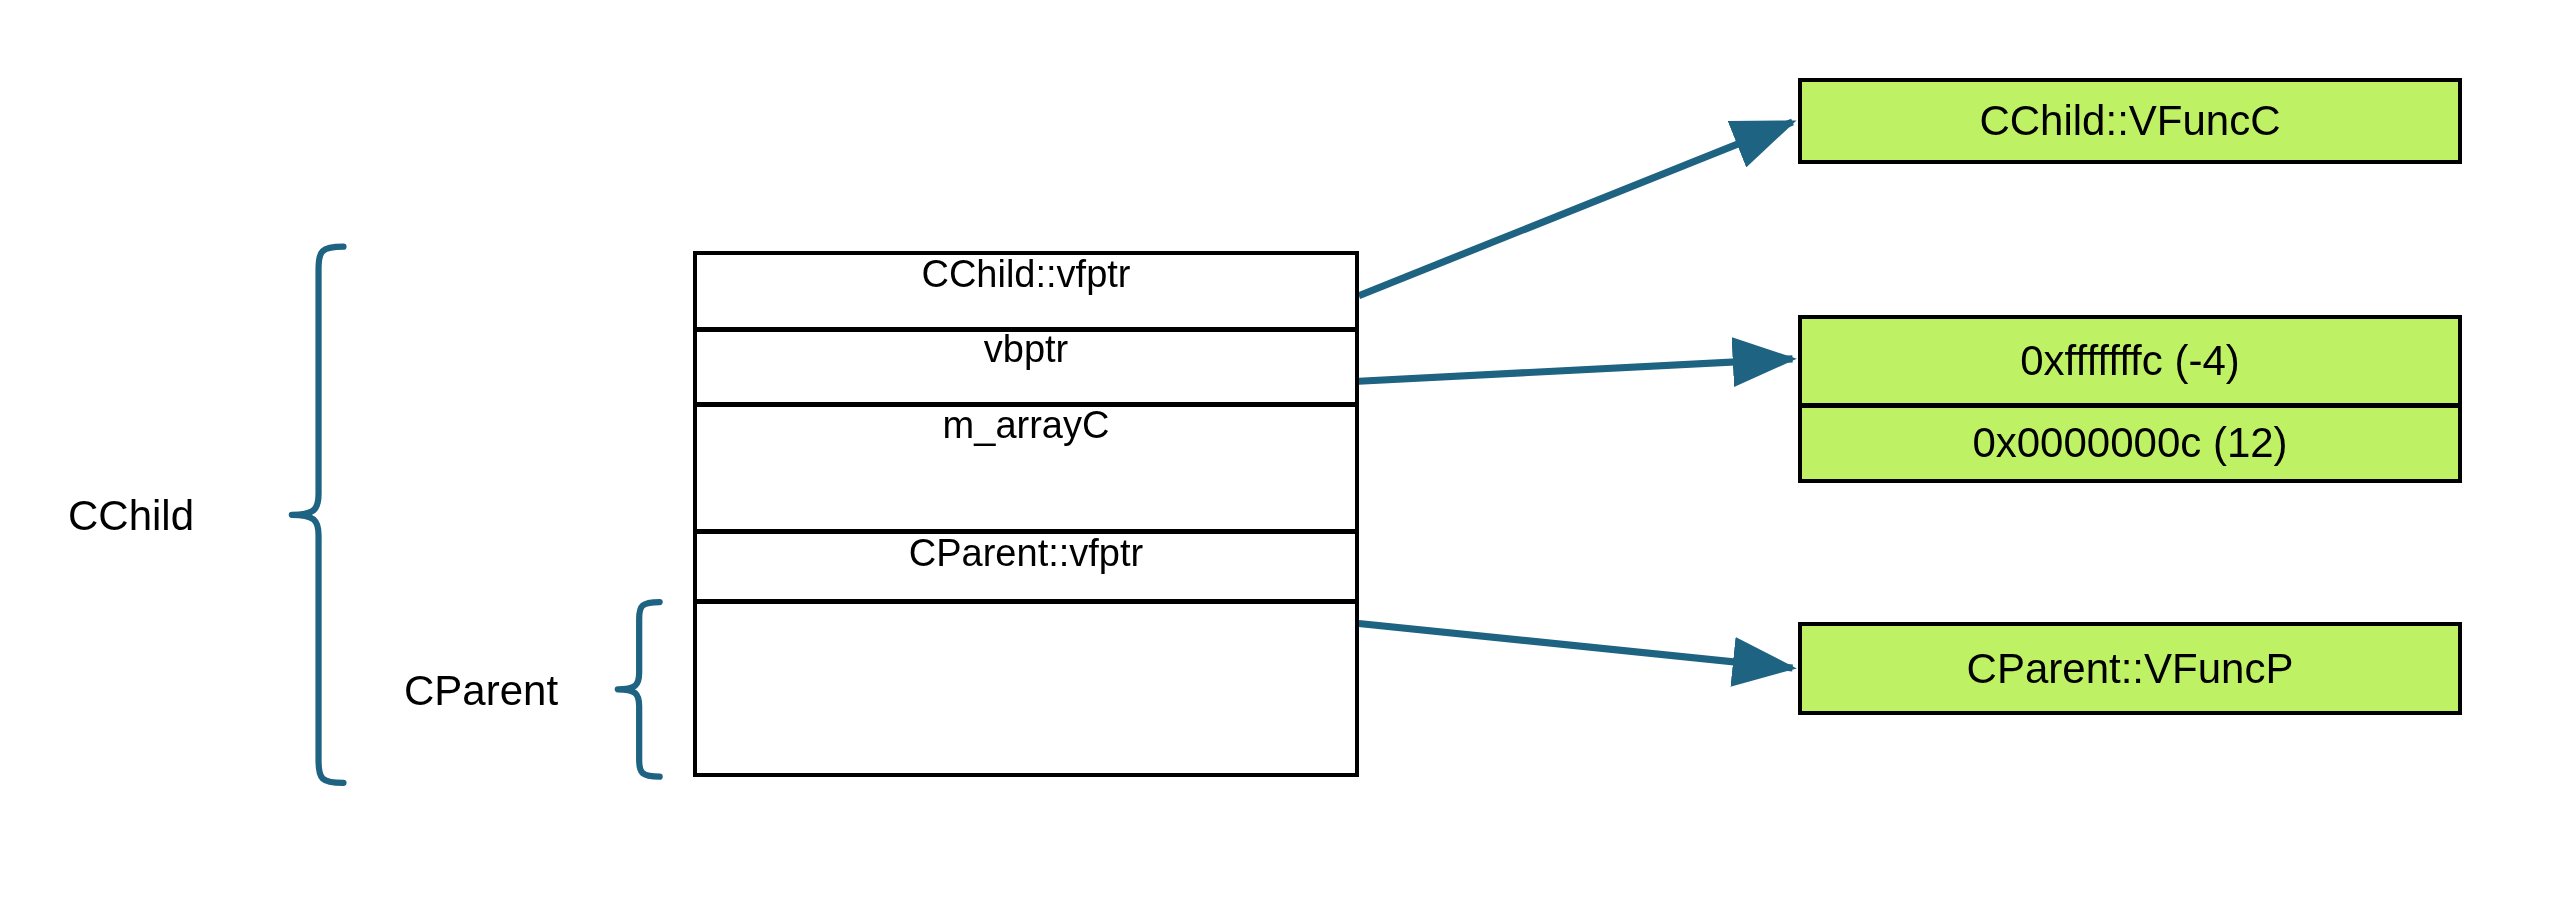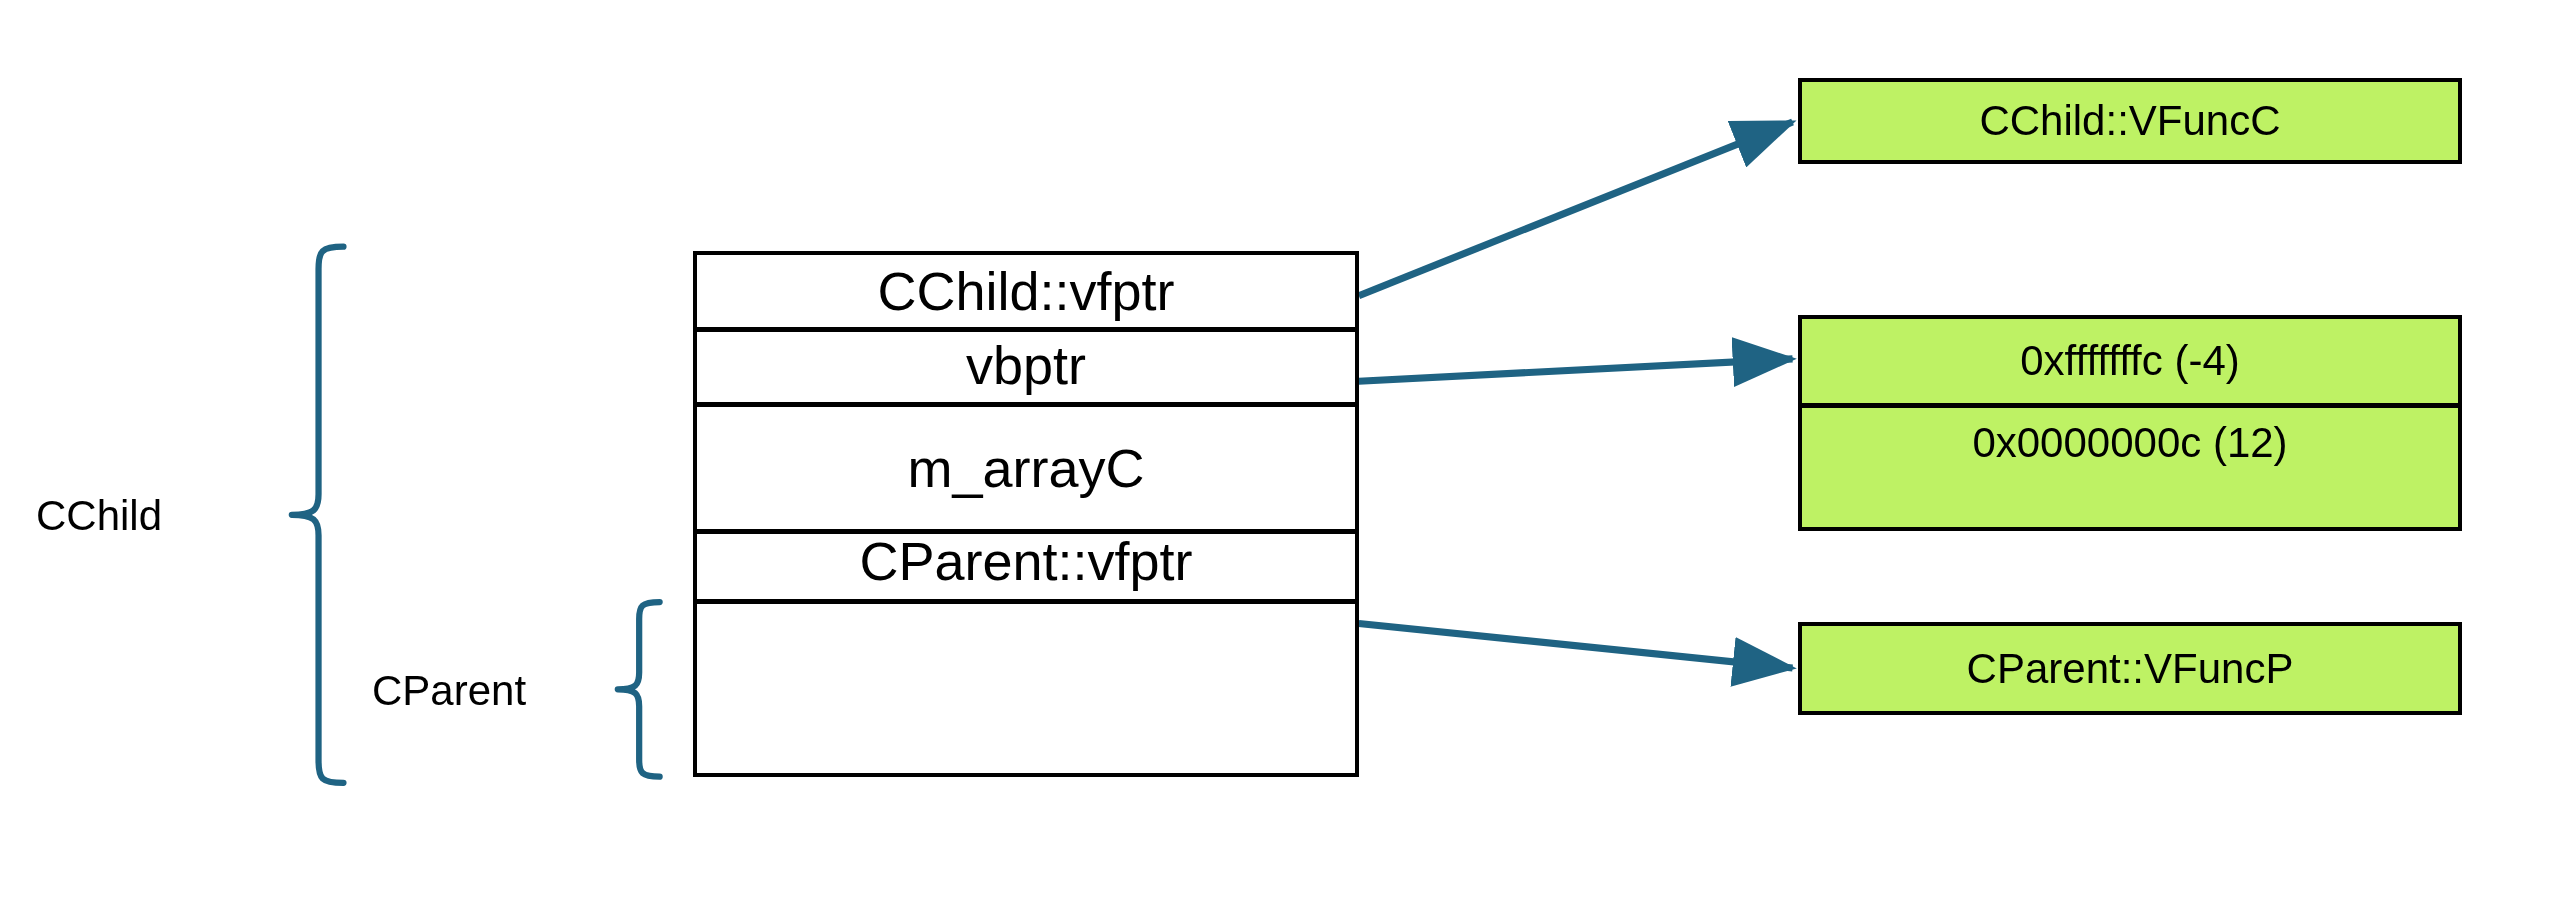--- a/index.html
+++ b/index.html
@@ -26,24 +26,23 @@
   .obj-box {
     position: absolute;
     border: 4.5px solid #000000;
     background: #ffffff;
   }
   .obj-row {
     position: absolute;
     left: 0;
     width: 100%;
     display: flex;
-    align-items: center;
     justify-content: center;
     color: #000000;
-    font-size: 54px;
+    font-size: 38px;
     line-height: 1;
     white-space: nowrap;
   }
   .row-sep {
     position: absolute;
     left: 0;
     width: 100%;
     height: 4.5px;
     background: #000000;
   }
@@ -72,20 +71,21 @@
     color: #000000;
     line-height: 1;
     white-space: nowrap;
   }
   .brace-label {
     position: absolute;
     font-size: 42px;
     color: #000000;
     line-height: 1;
     white-space: nowrap;
+    margin-left: 32px;
   }
 </style>
 </head>
 <body>
 
 <div id="canvas">
 
   <svg class="layer-svg" viewBox="0 0 2891 1015" xmlns="http://www.w3.org/2000/svg">
     <defs>
       <marker id="arrowhead" markerWidth="9" markerHeight="7" refX="8.4" refY="3.5" orient="auto" markerUnits="strokeWidth">
@@ -141,21 +141,21 @@
       <span>CParent::vfptr</span>
     </div>
     <div class="row-sep" style="top:344px;"></div>
 
   </div>
 
   <div class="side-box" style="left:1798px; top:78px; width:664px; height:86px;">
     <span class="side-box-text">CChild::VFuncC</span>
   </div>
 
-  <div class="side-box" style="left:1798px; top:315px; width:664px; height:216px; display:block;">
+  <div class="side-box" style="left:1798px; top:315px; width:664px; height:168px; display:block;">
     <div class="vb-cell" style="top:0px; height:84px;">
       <span>0xfffffffc (-4)</span>
     </div>
     <div class="row-sep" style="top:84px;"></div>
     <div class="vb-cell" style="top:88px; height:71px;">
       <span>0x0000000c (12)</span>
     </div>
   </div>
 
   <div class="side-box" style="left:1798px; top:622px; width:664px; height:93px;">

